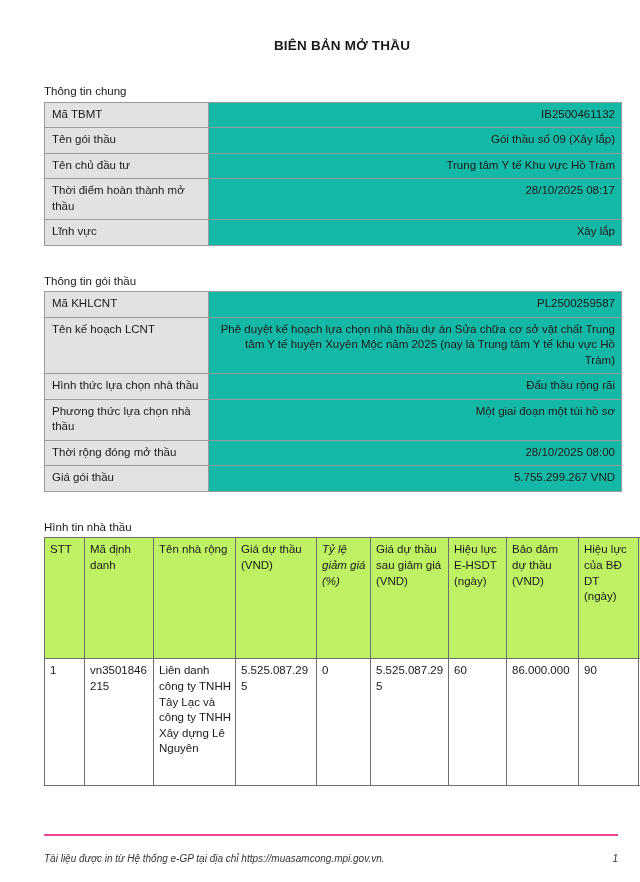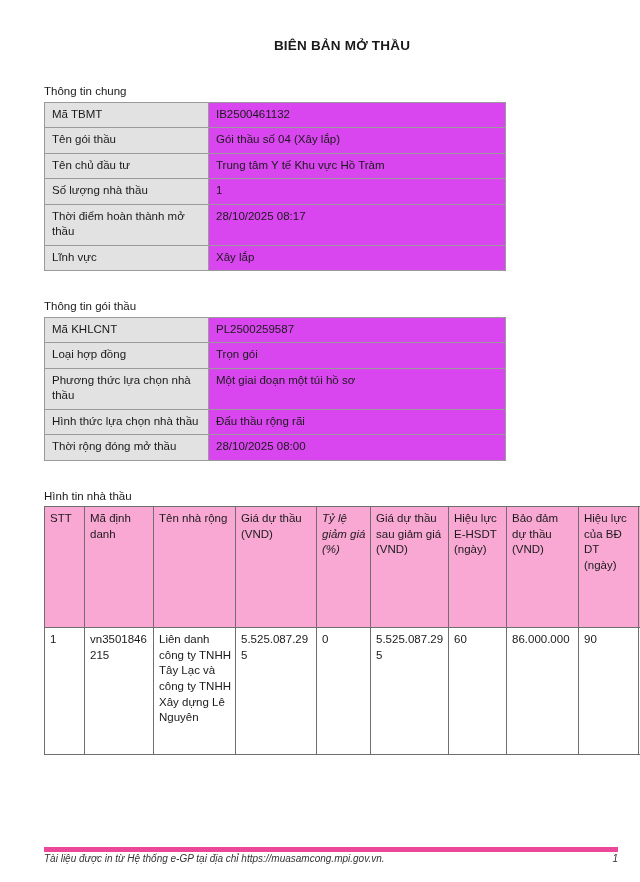--- a/index.html
+++ b/index.html
@@ -41,39 +41,40 @@
     margin: 0 0 2px 44px;
     line-height: 1.35;
   }
 
   .section-wrap { margin-top: 28px; }
   .section-wrap.first { margin-top: 30px; }
 
   
   table.info {
     border-collapse: collapse;
-    width: 462px;
+    width: 578px;
     margin-left: 44px;
     table-layout: fixed;
     background: #ffffff;
   }
   table.info td {
     border: 1px solid #9a9a9a;
     font-size: 11.5px;
     line-height: 1.35;
     padding: 4px 6px 5px 7px;
     vertical-align: top;
     word-wrap: break-word;
   }
   table.info td.label {
     background: #e2e2e2;
     width: 150px;
   }
   table.info td.value {
-    background: #d946ef;
+    background: #14b8a6;
+    text-align: right;
   }
 
   
   table.bidders {
     border-collapse: collapse;
     width: 578px;
     margin-left: 44px;
     table-layout: fixed;
     background: #ffffff;
   }
@@ -83,21 +84,21 @@
     font-size: 11.5px;
     line-height: 1.35;
     padding: 4px 4px 4px 5px;
     vertical-align: top;
     text-align: left;
     font-weight: normal;
     word-wrap: break-word;
     overflow-wrap: break-word;
   }
   table.bidders thead th {
-    background: #f9a8d4;
+    background: #bef264;
     height: 112px;
   }
   table.bidders tbody td {
     background: #ffffff;
     height: 118px;
   }
   td.num-right { text-align: right; }
 
   
   .c0 { width: 30px; }
@@ -110,22 +111,22 @@
   .c7 { width: 62px; }
   .c8 { width: 50px; }
   .c9 { width: 48px; }
 
   
   .footer {
     position: absolute;
     left: 44px;
     right: 22px;
     bottom: 18px;
-    border-top: 5px solid #ec4899;
-    padding-top: 1px;
+    border-top: 2px solid #ec4899;
+    padding-top: 17px;
     display: flex;
     align-items: baseline;
     justify-content: space-between;
   }
   .footer-text {
     font-size: 10px;
     font-style: italic;
     color: #333333;
   }
   .footer-page {
@@ -144,29 +145,25 @@
   <div class="section-wrap first">
     <div class="section-heading">Thông tin chung</div>
     <table class="info">
       <tbody>
         <tr>
           <td class="label">Mã TBMT</td>
           <td class="value">IB2500461132</td>
         </tr>
         <tr>
           <td class="label">Tên gói thầu</td>
-          <td class="value">Gói thầu số 04 (Xây lắp)</td>
+          <td class="value">Gói thầu số 09 (Xây lắp)</td>
         </tr>
         <tr>
           <td class="label">Tên chủ đầu tư</td>
           <td class="value">Trung tâm Y tế Khu vực Hồ Tràm</td>
-        </tr>
-        <tr>
-          <td class="label">Số lượng nhà thầu</td>
-          <td class="value">1</td>
         </tr>
         <tr>
           <td class="label">Thời điểm hoàn thành mở thầu</td>
           <td class="value">28/10/2025 08:17</td>
         </tr>
         <tr>
           <td class="label">Lĩnh vực</td>
           <td class="value">Xây lắp</td>
         </tr>
       </tbody>
@@ -175,34 +172,38 @@
 
   <div class="section-wrap">
     <div class="section-heading">Thông tin gói thầu</div>
     <table class="info">
       <tbody>
         <tr>
           <td class="label">Mã KHLCNT</td>
           <td class="value">PL2500259587</td>
         </tr>
         <tr>
-          <td class="label">Loại hợp đồng</td>
-          <td class="value">Trọn gói</td>
+          <td class="label">Tên kế hoạch LCNT</td>
+          <td class="value">Phê duyệt kế hoạch lựa chọn nhà thầu dự án Sửa chữa cơ sở vật chất Trung tâm Y tế huyện Xuyên Mộc năm 2025 (nay là Trung tâm Y tế khu vực Hồ Tràm)</td>
+        </tr>
+        <tr>
+          <td class="label">Hình thức lựa chọn nhà thầu</td>
+          <td class="value">Đấu thầu rộng rãi</td>
         </tr>
         <tr>
           <td class="label">Phương thức lựa chọn nhà thầu</td>
           <td class="value">Một giai đoạn một túi hồ sơ</td>
         </tr>
         <tr>
-          <td class="label">Hình thức lựa chọn nhà thầu</td>
-          <td class="value">Đấu thầu rộng rãi</td>
-        </tr>
-        <tr>
           <td class="label">Thời rộng đóng mở thầu</td>
           <td class="value">28/10/2025 08:00</td>
+        </tr>
+        <tr>
+          <td class="label">Giá gói thầu</td>
+          <td class="value">5.755.299.267 VND</td>
         </tr>
       </tbody>
     </table>
   </div>
 
   <div class="section-wrap">
     <div class="section-heading">Hình tin nhà thầu</div>
     <table class="bidders">
       <thead>
         <tr>

